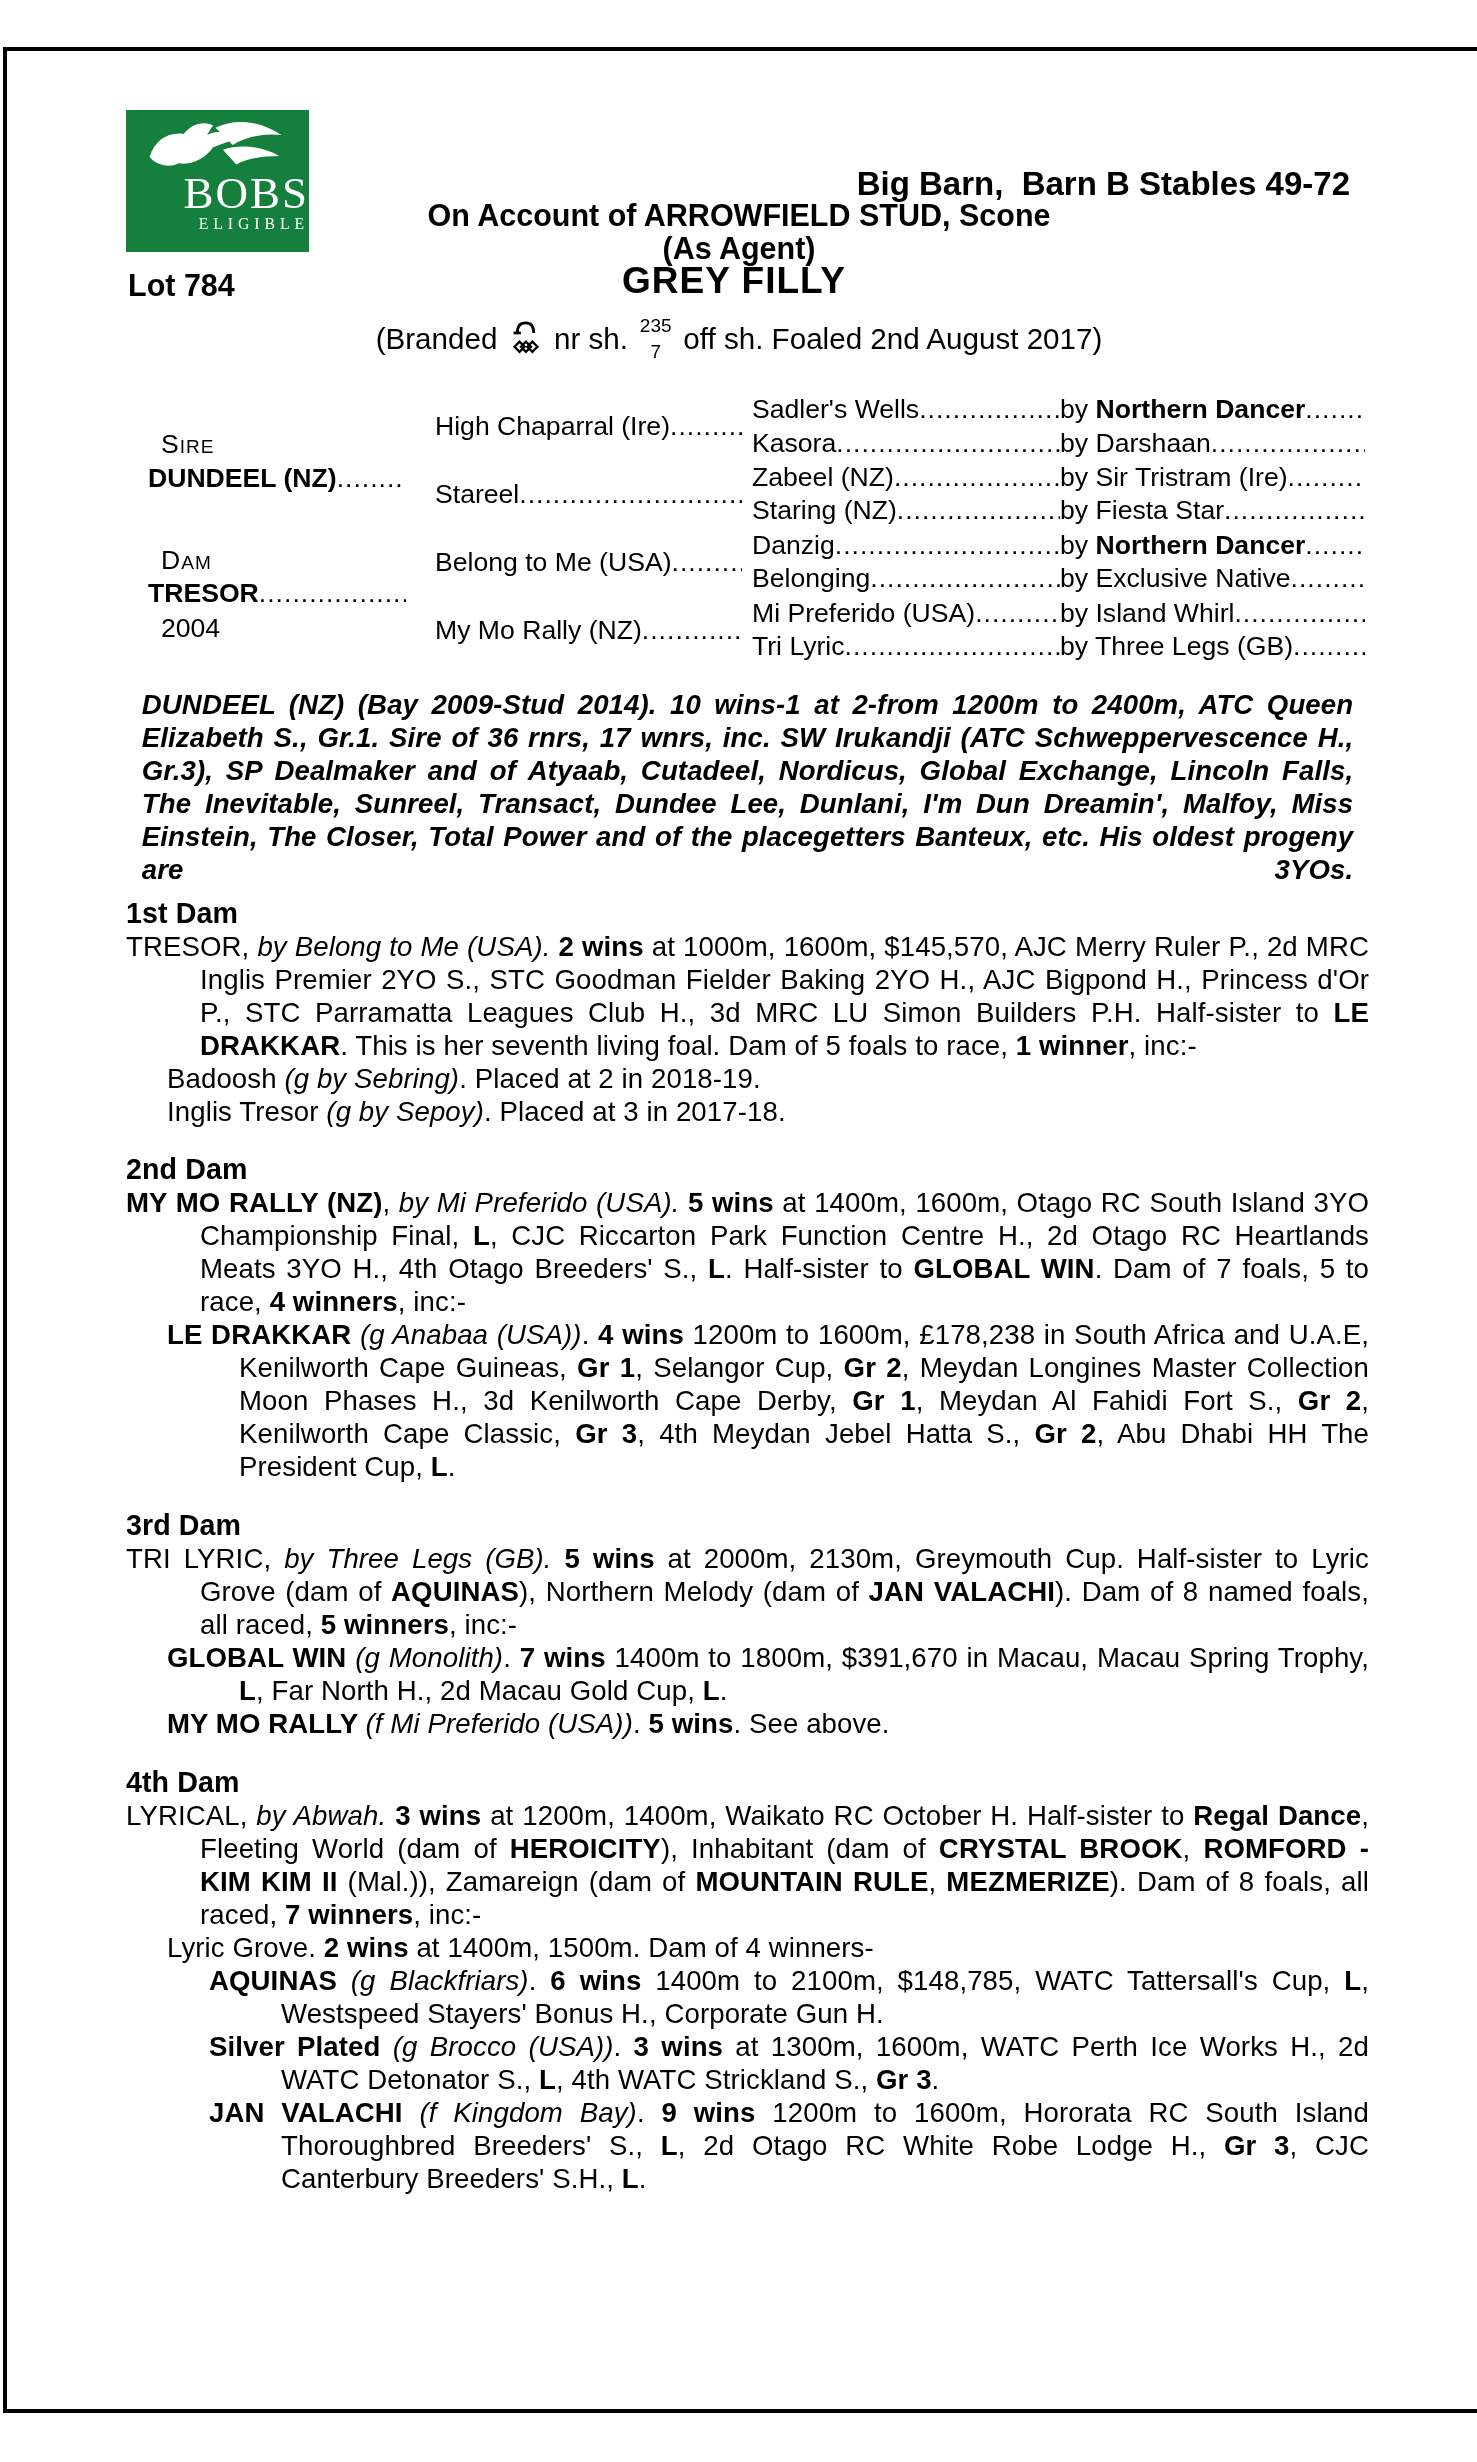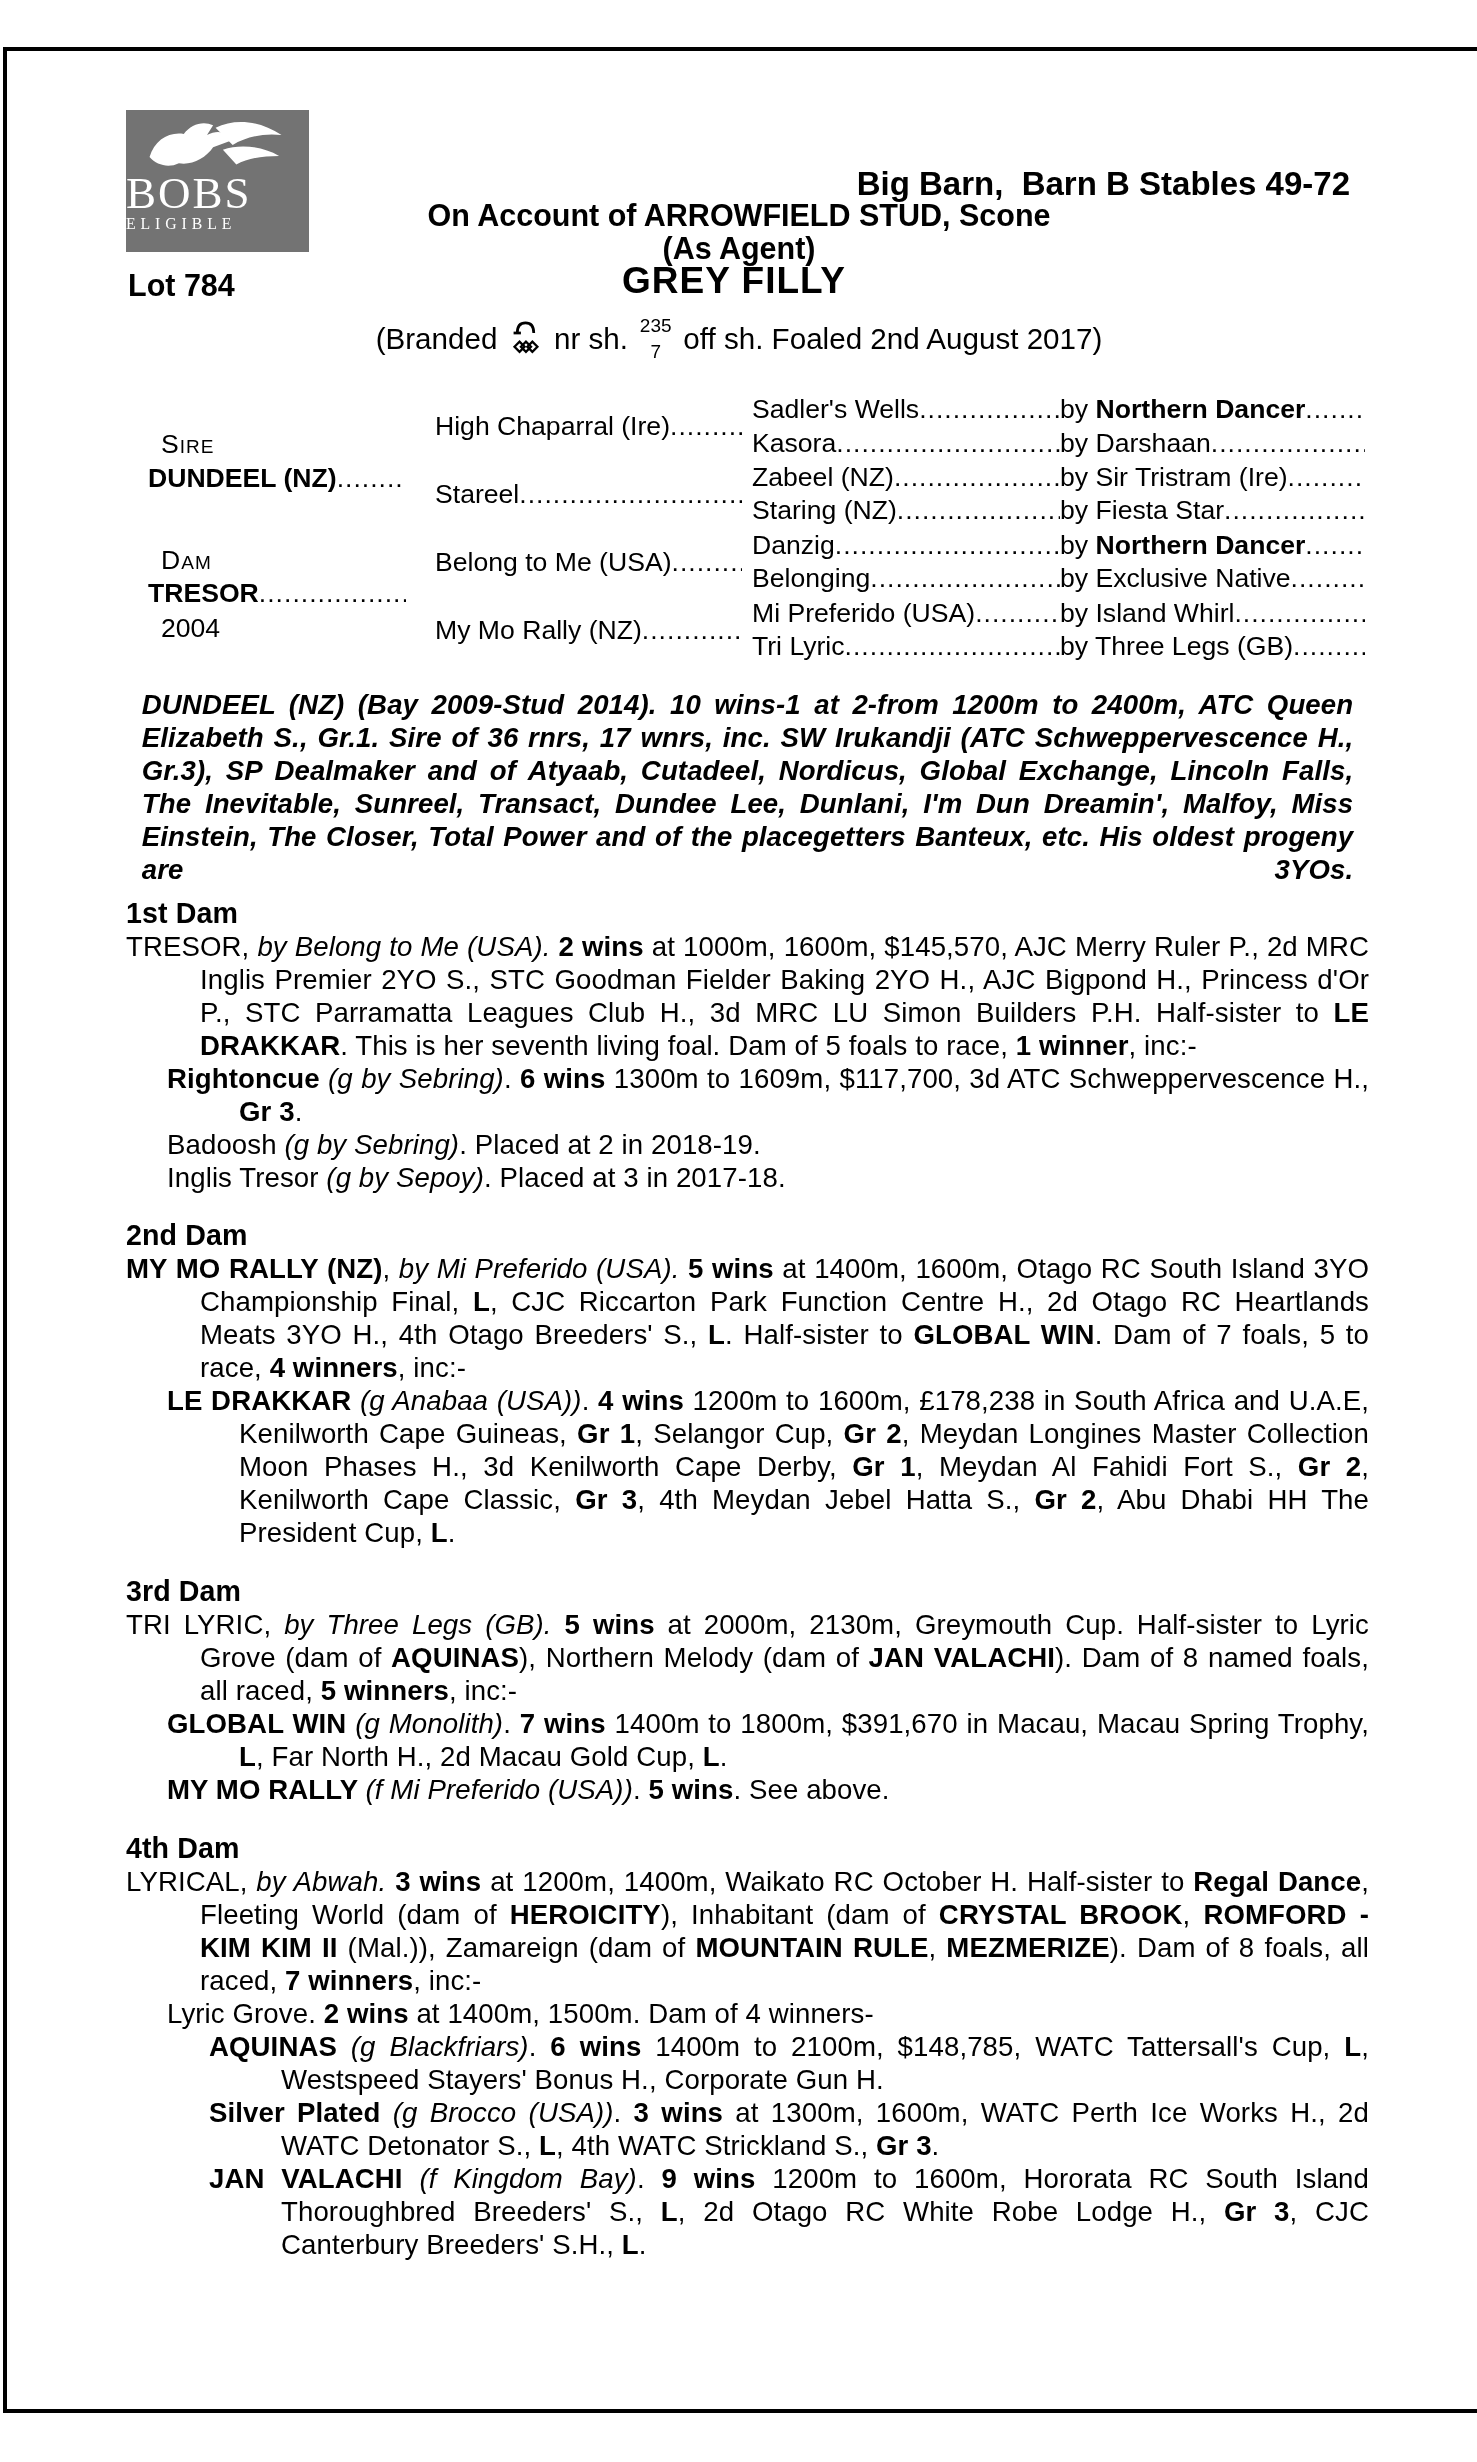--- a/index.html
+++ b/index.html
@@ -9,21 +9,21 @@
     font-family:"Liberation Sans",sans-serif;
     -webkit-font-smoothing:antialiased;
   }
   .frame{
     position:absolute;left:3px;top:47px;width:1517px;height:2366px;
     border:4.9px solid #000;box-sizing:border-box;
   }
   
   .logo{
     position:absolute;left:126px;top:110px;width:183px;height:142px;
-    background:#737373;color:#fff;text-align:left;overflow:hidden;
+    background:#15803d;color:#fff;text-align:right;overflow:hidden;
   }
   .logo svg{display:block;margin:7.9px auto 0 auto;}
   .logo-bobs{font-family:"Liberation Serif",serif;font-size:45px;line-height:41px;letter-spacing:2px;}
   .logo-elig{font-family:"Liberation Serif",serif;font-size:15.8px;line-height:19.7px;letter-spacing:4.9px;}
   
   .stable-line{position:absolute;top:165px;right:128px;font-size:33px;font-weight:bold;white-space:pre;}
   .account-line{position:absolute;top:198px;left:0;width:1478px;text-align:center;font-size:30.5px;font-weight:bold;}
   .agent-line{position:absolute;top:231px;left:0;width:1478px;text-align:center;font-size:30.5px;font-weight:bold;}
   .lot{position:absolute;top:268px;left:128px;font-size:30.5px;font-weight:bold;}
   .title{position:absolute;top:260px;left:0;width:1468px;text-align:center;font-size:37px;font-weight:bold;letter-spacing:1px;}
@@ -214,21 +214,20 @@
           <span class="dots"></span>
         </span>
     </div>
   </div>
 
   <div class="bodytext">
     <div class="sire-para"><span class="f-bi">DUNDEEL (NZ) (Bay 2009-Stud 2014). 10 wins-1 at 2-from 1200m to 2400m, ATC Queen Elizabeth S., Gr.1. Sire of 36 rnrs, 17 wnrs, inc. SW Irukandji (ATC Schweppervescence H., Gr.3), SP Dealmaker and of Atyaab, Cutadeel, Nordicus, Global Exchange, Lincoln Falls, The Inevitable, Sunreel, Transact, Dundee Lee, Dunlani, I'm Dun Dreamin', Malfoy, Miss Einstein, The Closer, Total Power and of the placegetters Banteux, etc. His oldest progeny are 3YOs.</span></div>
 
     <h3 class="dam-hdr first">1st Dam</h3>
     <p class="para main"><span>TRESOR, </span><span class="f-i">by Belong to Me (USA). </span><span class="f-b">2 wins</span><span> at 1000m, 1600m, $145,570, AJC Merry Ruler P., 2d MRC Inglis Premier 2YO S., STC Goodman Fielder Baking 2YO H., AJC Bigpond H., Princess d'Or P., STC Parramatta Leagues Club H., 3d MRC LU Simon Builders P.H. Half-sister to </span><span class="f-b">LE DRAKKAR</span><span>. This is her seventh living foal. Dam of 5 foals to race, </span><span class="f-b">1 winner</span><span>, inc:-</span></p>
-    <p class="para p1"><span class="f-b">Rightoncue </span><span class="f-i">(g by Sebring)</span><span>. </span><span class="f-b">6 wins</span><span> 1300m to 1609m, $117,700, 3d ATC Schweppervescence H., </span><span class="f-b">Gr 3</span><span>.</span></p>
     <p class="para p1"><span>Badoosh </span><span class="f-i">(g by Sebring)</span><span>. Placed at 2 in 2018-19.</span></p>
     <p class="para p1"><span>Inglis Tresor </span><span class="f-i">(g by Sepoy)</span><span>. Placed at 3 in 2017-18.</span></p>
 
     <h3 class="dam-hdr">2nd Dam</h3>
     <p class="para main"><span class="f-b">MY MO RALLY (NZ)</span><span>, </span><span class="f-i">by Mi Preferido (USA). </span><span class="f-b">5 wins</span><span> at 1400m, 1600m, Otago RC South Island 3YO Championship Final, </span><span class="f-b">L</span><span>, CJC Riccarton Park Function Centre H., 2d Otago RC Heartlands Meats 3YO H., 4th Otago Breeders' S., </span><span class="f-b">L</span><span>. Half-sister to </span><span class="f-b">GLOBAL WIN</span><span>. Dam of 7 foals, 5 to race, </span><span class="f-b">4 winners</span><span>, inc:-</span></p>
     <p class="para p1"><span class="f-b">LE DRAKKAR </span><span class="f-i">(g Anabaa (USA))</span><span>. </span><span class="f-b">4 wins</span><span> 1200m to 1600m, £178,238 in South Africa and U.A.E, Kenilworth Cape Guineas, </span><span class="f-b">Gr 1</span><span>, Selangor Cup, </span><span class="f-b">Gr 2</span><span>, Meydan Longines Master Collection Moon Phases H., 3d Kenilworth Cape Derby, </span><span class="f-b">Gr 1</span><span>, Meydan Al Fahidi Fort S., </span><span class="f-b">Gr 2</span><span>, Kenilworth Cape Classic, </span><span class="f-b">Gr 3</span><span>, 4th Meydan Jebel Hatta S., </span><span class="f-b">Gr 2</span><span>, Abu Dhabi HH The President Cup, </span><span class="f-b">L</span><span>.</span></p>
 
     <h3 class="dam-hdr">3rd Dam</h3>
     <p class="para main"><span>TRI LYRIC, </span><span class="f-i">by Three Legs (GB). </span><span class="f-b">5 wins</span><span> at 2000m, 2130m, Greymouth Cup. Half-sister to Lyric Grove (dam of </span><span class="f-b">AQUINAS</span><span>), Northern Melody (dam of </span><span class="f-b">JAN VALACHI</span><span>). Dam of 8 named foals, all raced, </span><span class="f-b">5 winners</span><span>, inc:-</span></p>
     <p class="para p1"><span class="f-b">GLOBAL WIN </span><span class="f-i">(g Monolith)</span><span>. </span><span class="f-b">7 wins</span><span> 1400m to 1800m, $391,670 in Macau, Macau Spring Trophy, </span><span class="f-b">L</span><span>, Far North H., 2d Macau Gold Cup, </span><span class="f-b">L</span><span>.</span></p>

